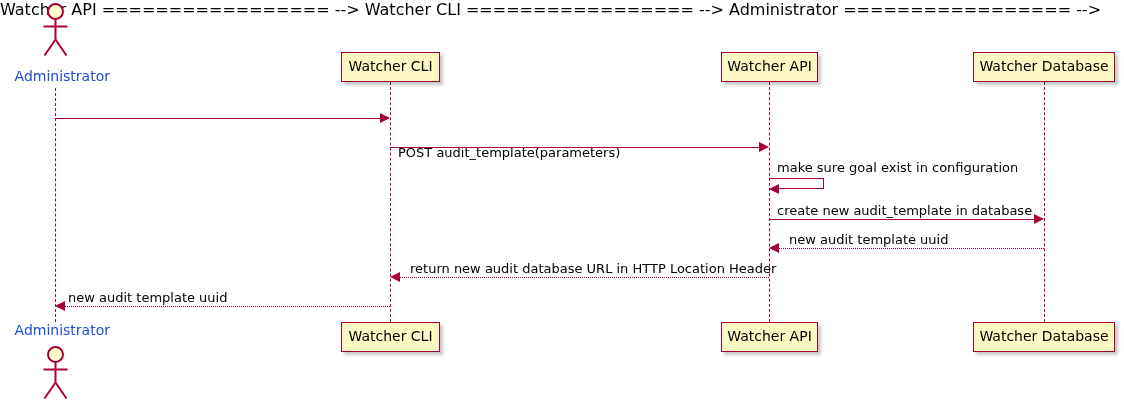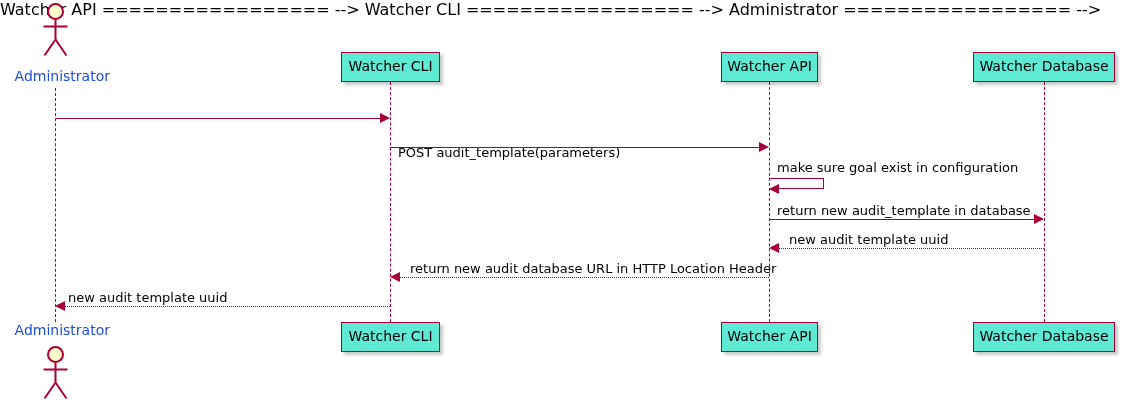--- a/index.html
+++ b/index.html
@@ -21,21 +21,21 @@
   .lifeline {
     position: absolute;
     width: 0;
     border-left: 1px dashed #A80036;
   }
 
   
   .participant {
     position: absolute;
     box-sizing: border-box;
-    background: #5eead4;
+    background: #fef9c3;
     border: 1.5px solid #A80036;
     height: 30px;
     line-height: 27px;
     text-align: center;
     font-size: 14px;
     color: #000000;
     white-space: nowrap;
     box-shadow: 3px 3px 3px rgba(0,0,0,0.22);
   }
 
@@ -152,21 +152,21 @@
   <div class="msg-label" style="left:398px; top:131px;margin-top:14px;">POST audit_template(parameters)</div>
   <div class="msg-line" style="left:390px; top:147px; width:369px;"></div>
   <div class="arrow-head right" style="left:759px; top:142px;"></div>
 
   
   <div class="msg-label" style="left:777px; top:160px;">make sure goal exist in configuration</div>
   <div class="self-msg" style="left:769px; top:178px; width:55px; height:11px;"></div>
   <div class="arrow-head left" style="left:769px; top:184px;"></div>
 
   
-  <div class="msg-label" style="left:777px; top:203px;">return new audit_template in database</div>
+  <div class="msg-label" style="left:777px; top:203px;">create new audit_template in database</div>
   <div class="msg-line" style="left:769px; top:219px; width:265px;"></div>
   <div class="arrow-head right" style="left:1034px; top:214px;"></div>
 
    Watcher API ================= --&gt;
   <div class="msg-label" style="left:789px; top:232px;">new audit template uuid</div>
   <div class="msg-line dotted" style="left:779px; top:248px; width:265px;"></div>
   <div class="arrow-head left" style="left:769px; top:243px;"></div>
 
    Watcher CLI ================= --&gt;
   <div class="msg-label" style="left:410px; top:261px;">return new audit database URL in HTTP Location Header</div>

